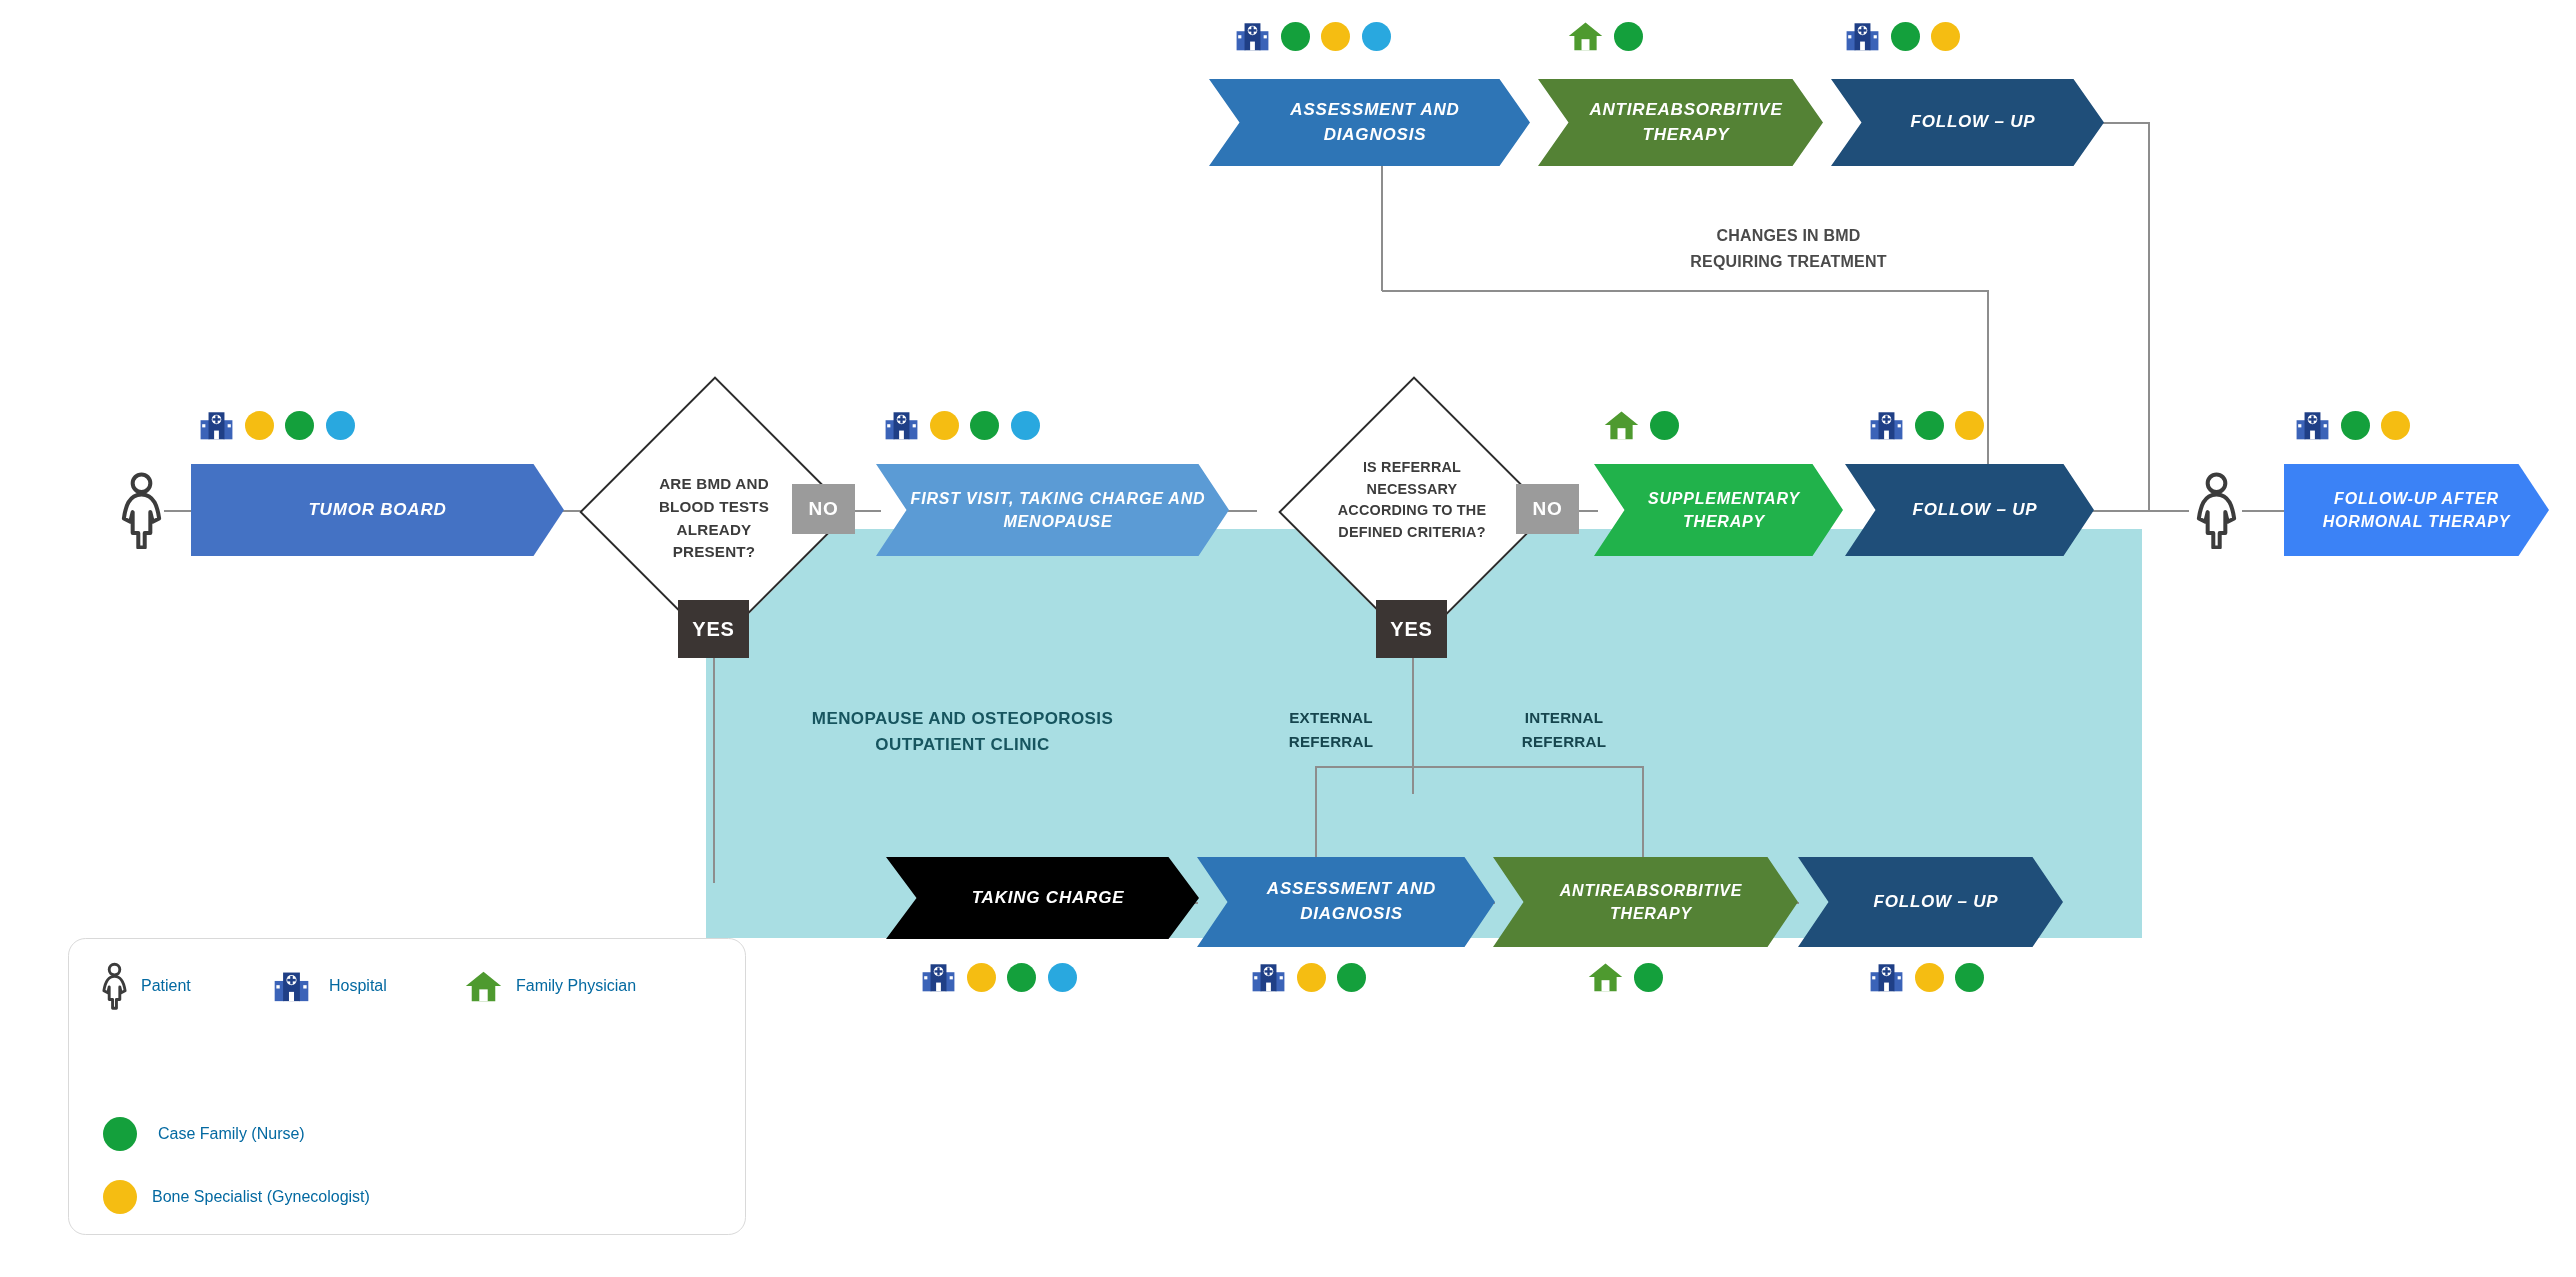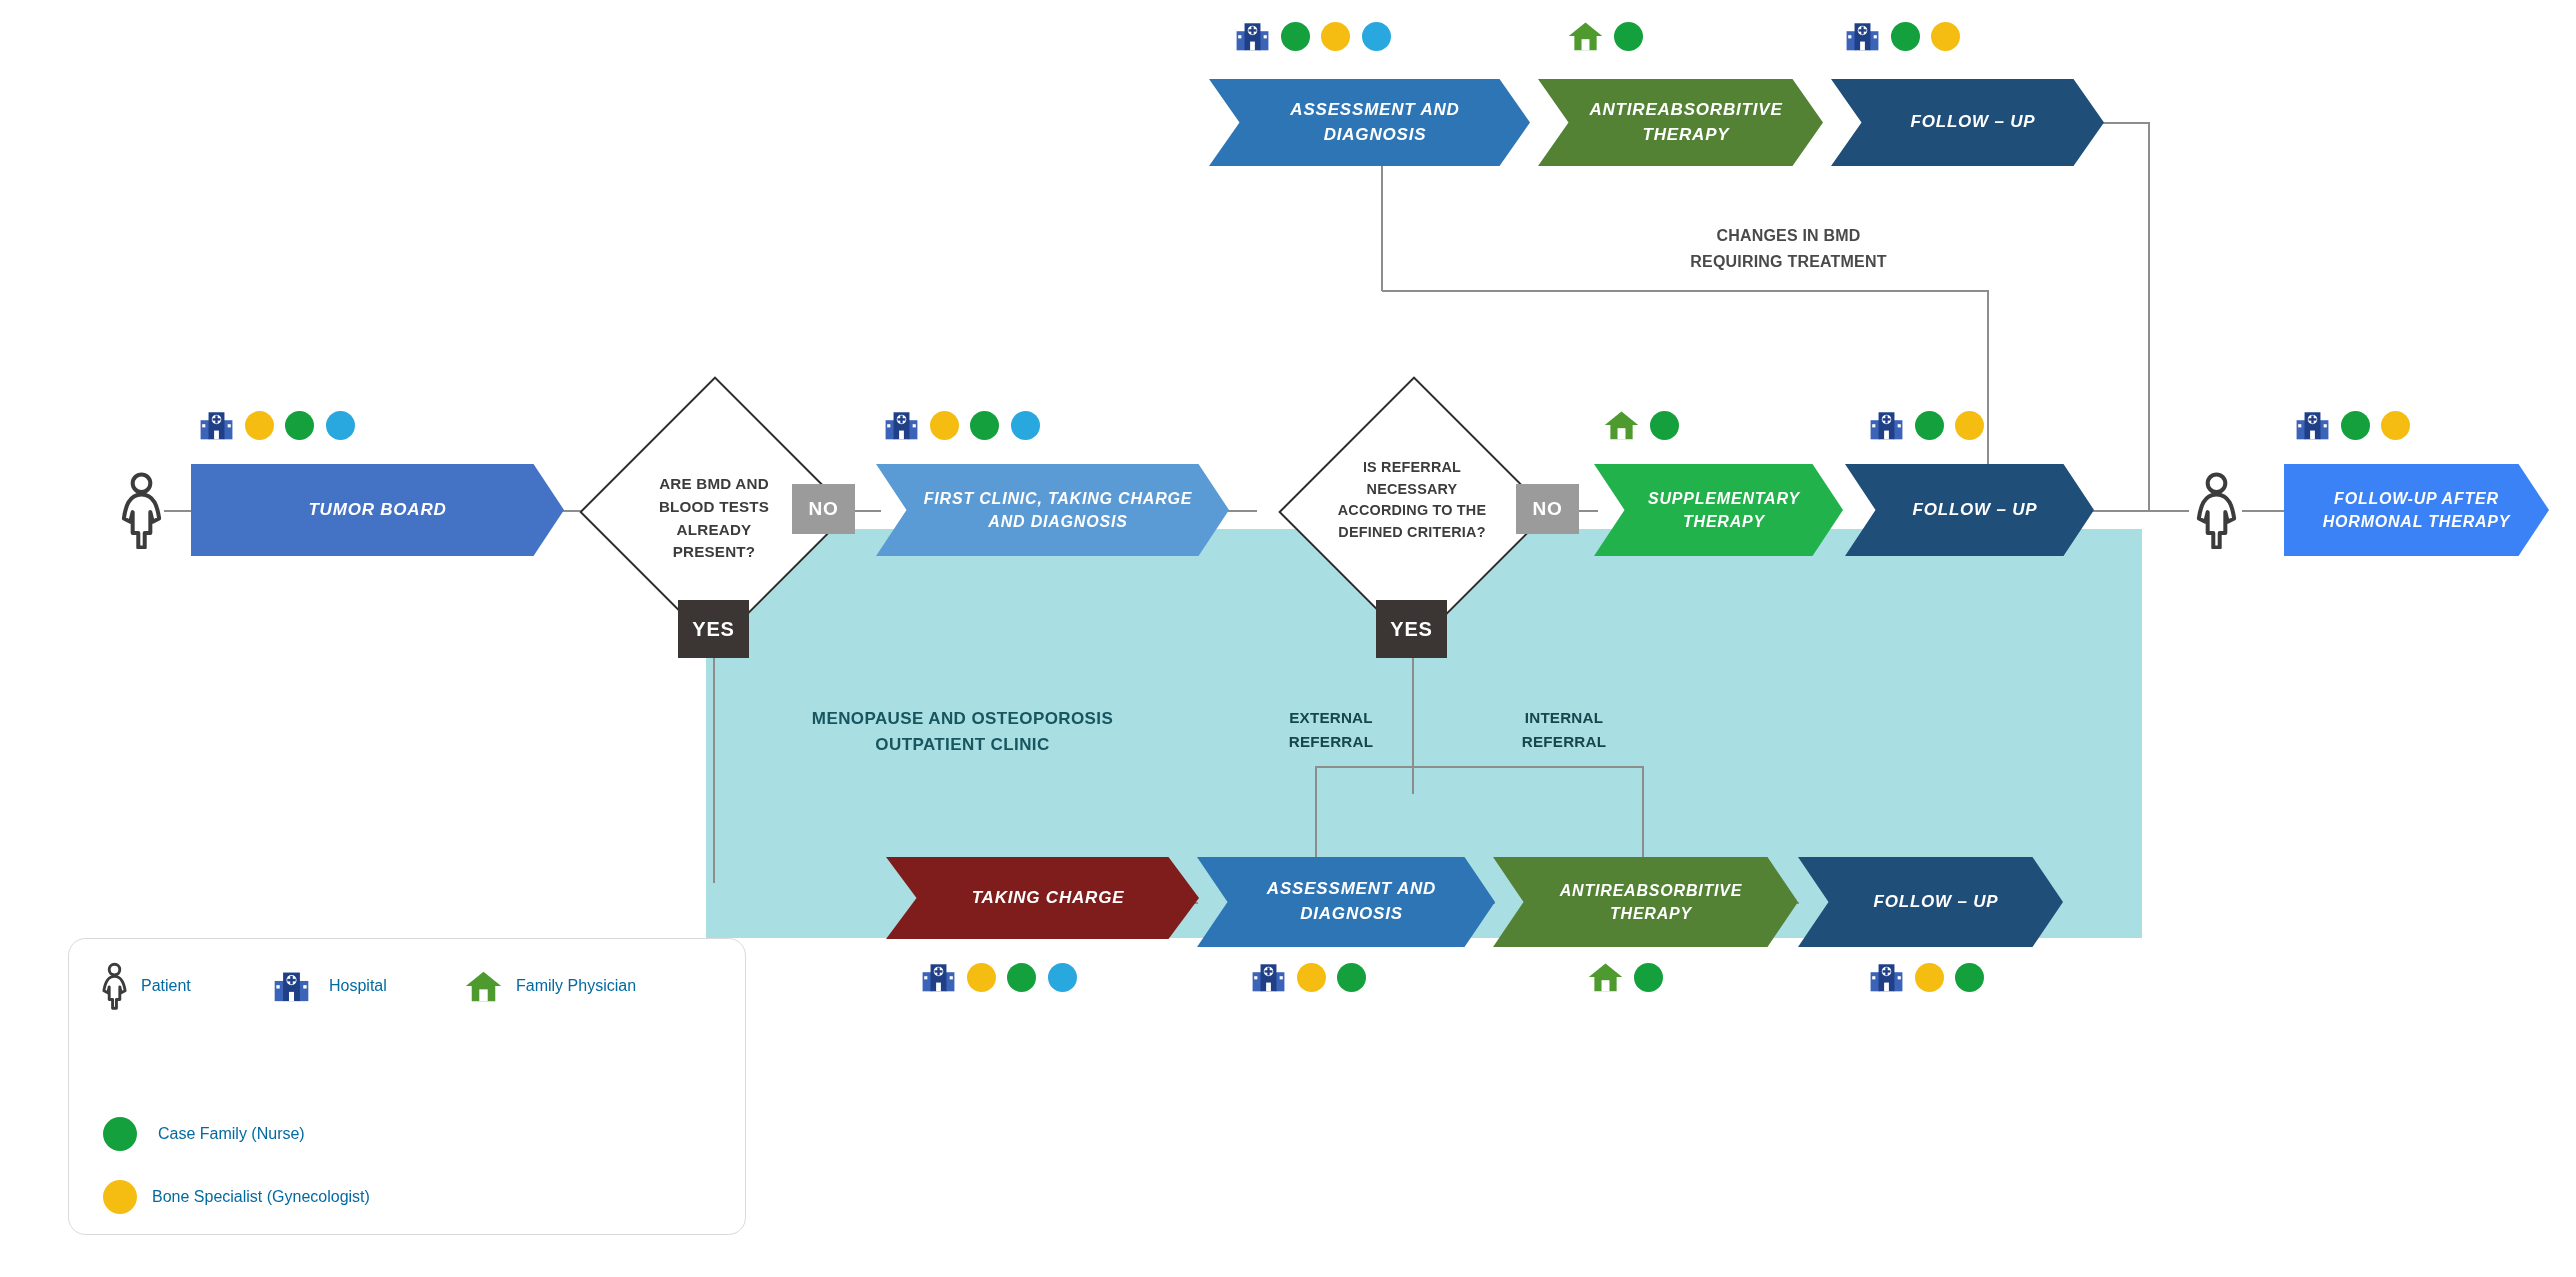--- a/index.html
+++ b/index.html
@@ -243,21 +243,21 @@
         <rect x="19" y="27" width="6" height="11" fill="#ffffff"></rect>
         <rect x="4" y="19" width="4" height="4" fill="#ffffff"></rect>
         <rect x="36" y="19" width="4" height="4" fill="#ffffff"></rect>
       </svg>
     </span>
     <span class="dot yellow" style="width:29px;height:29px;"></span>
     <span class="dot green" style="width:29px;height:29px;"></span>
     <span class="dot blue" style="width:29px;height:29px;"></span>
   </div>
   <div class="abs chev" style="left:876px;top:464px;width:353px;height:92px;background:#5b9bd5;font-size:16px;">
-    <span>FIRST CLINIC, TAKING CHARGE AND DIAGNOSIS</span>
+    <span>FIRST VISIT, TAKING CHARGE AND MENOPAUSE</span>
   </div>
 
   <div class="abs diamond" style="left:1318px;top:416px;width:188px;height:188px;"></div>
   <div class="abs diamond-text" style="left:1322px;top:457px;width:180px;font-size:14.4px;">
     <span>IS REFERRAL NECESSARY ACCORDING TO THE DEFINED CRITERIA?</span>
   </div>
   <div class="abs chip no" style="left:1516px;top:484px;width:63px;height:50px;font-size:19px;">
     <span>NO</span>
   </div>
   <div class="abs chip yes" style="left:1376px;top:600px;width:71px;height:58px;font-size:20px;">
@@ -319,21 +319,21 @@
         <rect x="36" y="19" width="4" height="4" fill="#ffffff"></rect>
       </svg>
     </span>
     <span class="dot green" style="width:29px;height:29px;"></span>
     <span class="dot yellow" style="width:29px;height:29px;"></span>
   </div>
   <div class="abs chev start" style="left:2284px;top:464px;width:265px;height:92px;background:#3b82f6;font-size:16px;">
     <span>FOLLOW-UP AFTER HORMONAL THERAPY</span>
   </div>
 
-  <div class="abs chev" style="left:886px;top:857px;width:313px;height:82px;background:#7f1d1d;font-size:17px;">
+  <div class="abs chev" style="left:886px;top:857px;width:313px;height:82px;background:#000000;font-size:17px;">
     <span>TAKING CHARGE</span>
   </div>
   <div class="abs iconrow" style="left:921px;top:961px;">
     <span>
       <svg width="35" height="32" viewBox="0 0 44 40">
         <rect x="2" y="14" width="11" height="24" fill="#3b63b8"></rect>
         <rect x="31" y="14" width="11" height="24" fill="#3b63b8"></rect>
         <rect x="12" y="4" width="20" height="34" fill="#1f3f86"></rect>
         <circle cx="22" cy="13" r="6" fill="#ffffff"></circle>
         <rect x="20.5" y="8" width="3" height="10" fill="#1f3f86"></rect>

